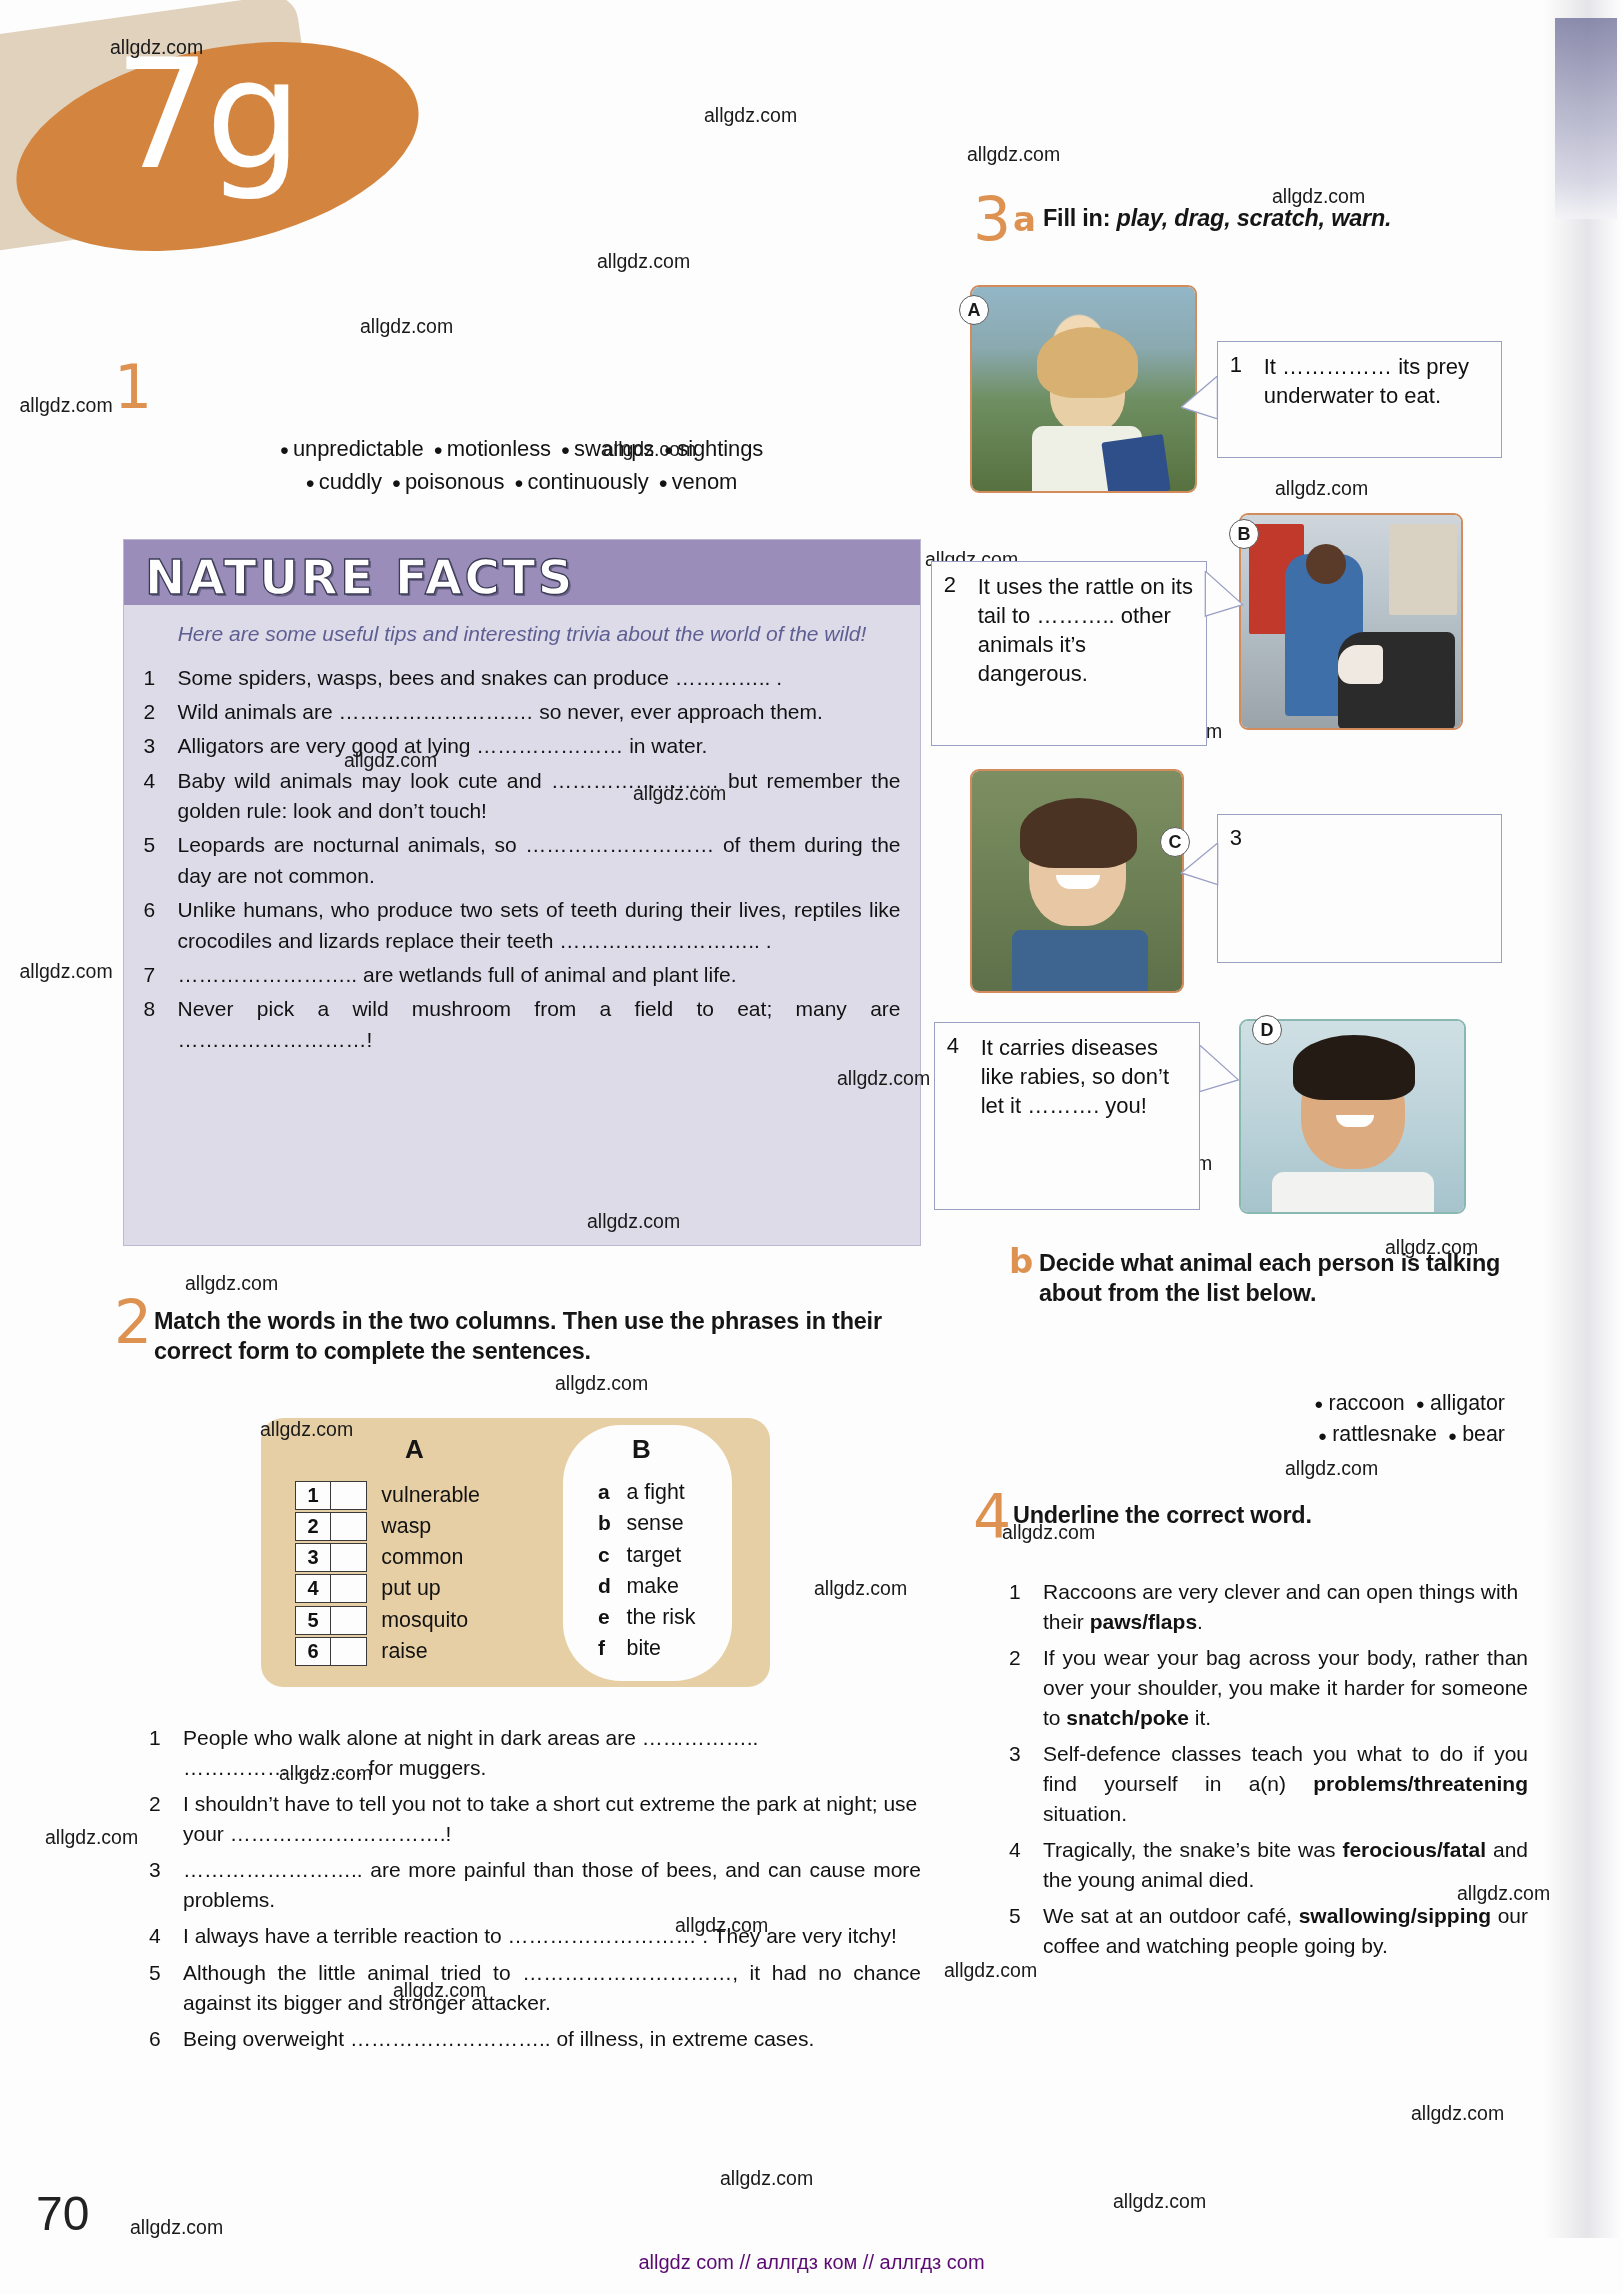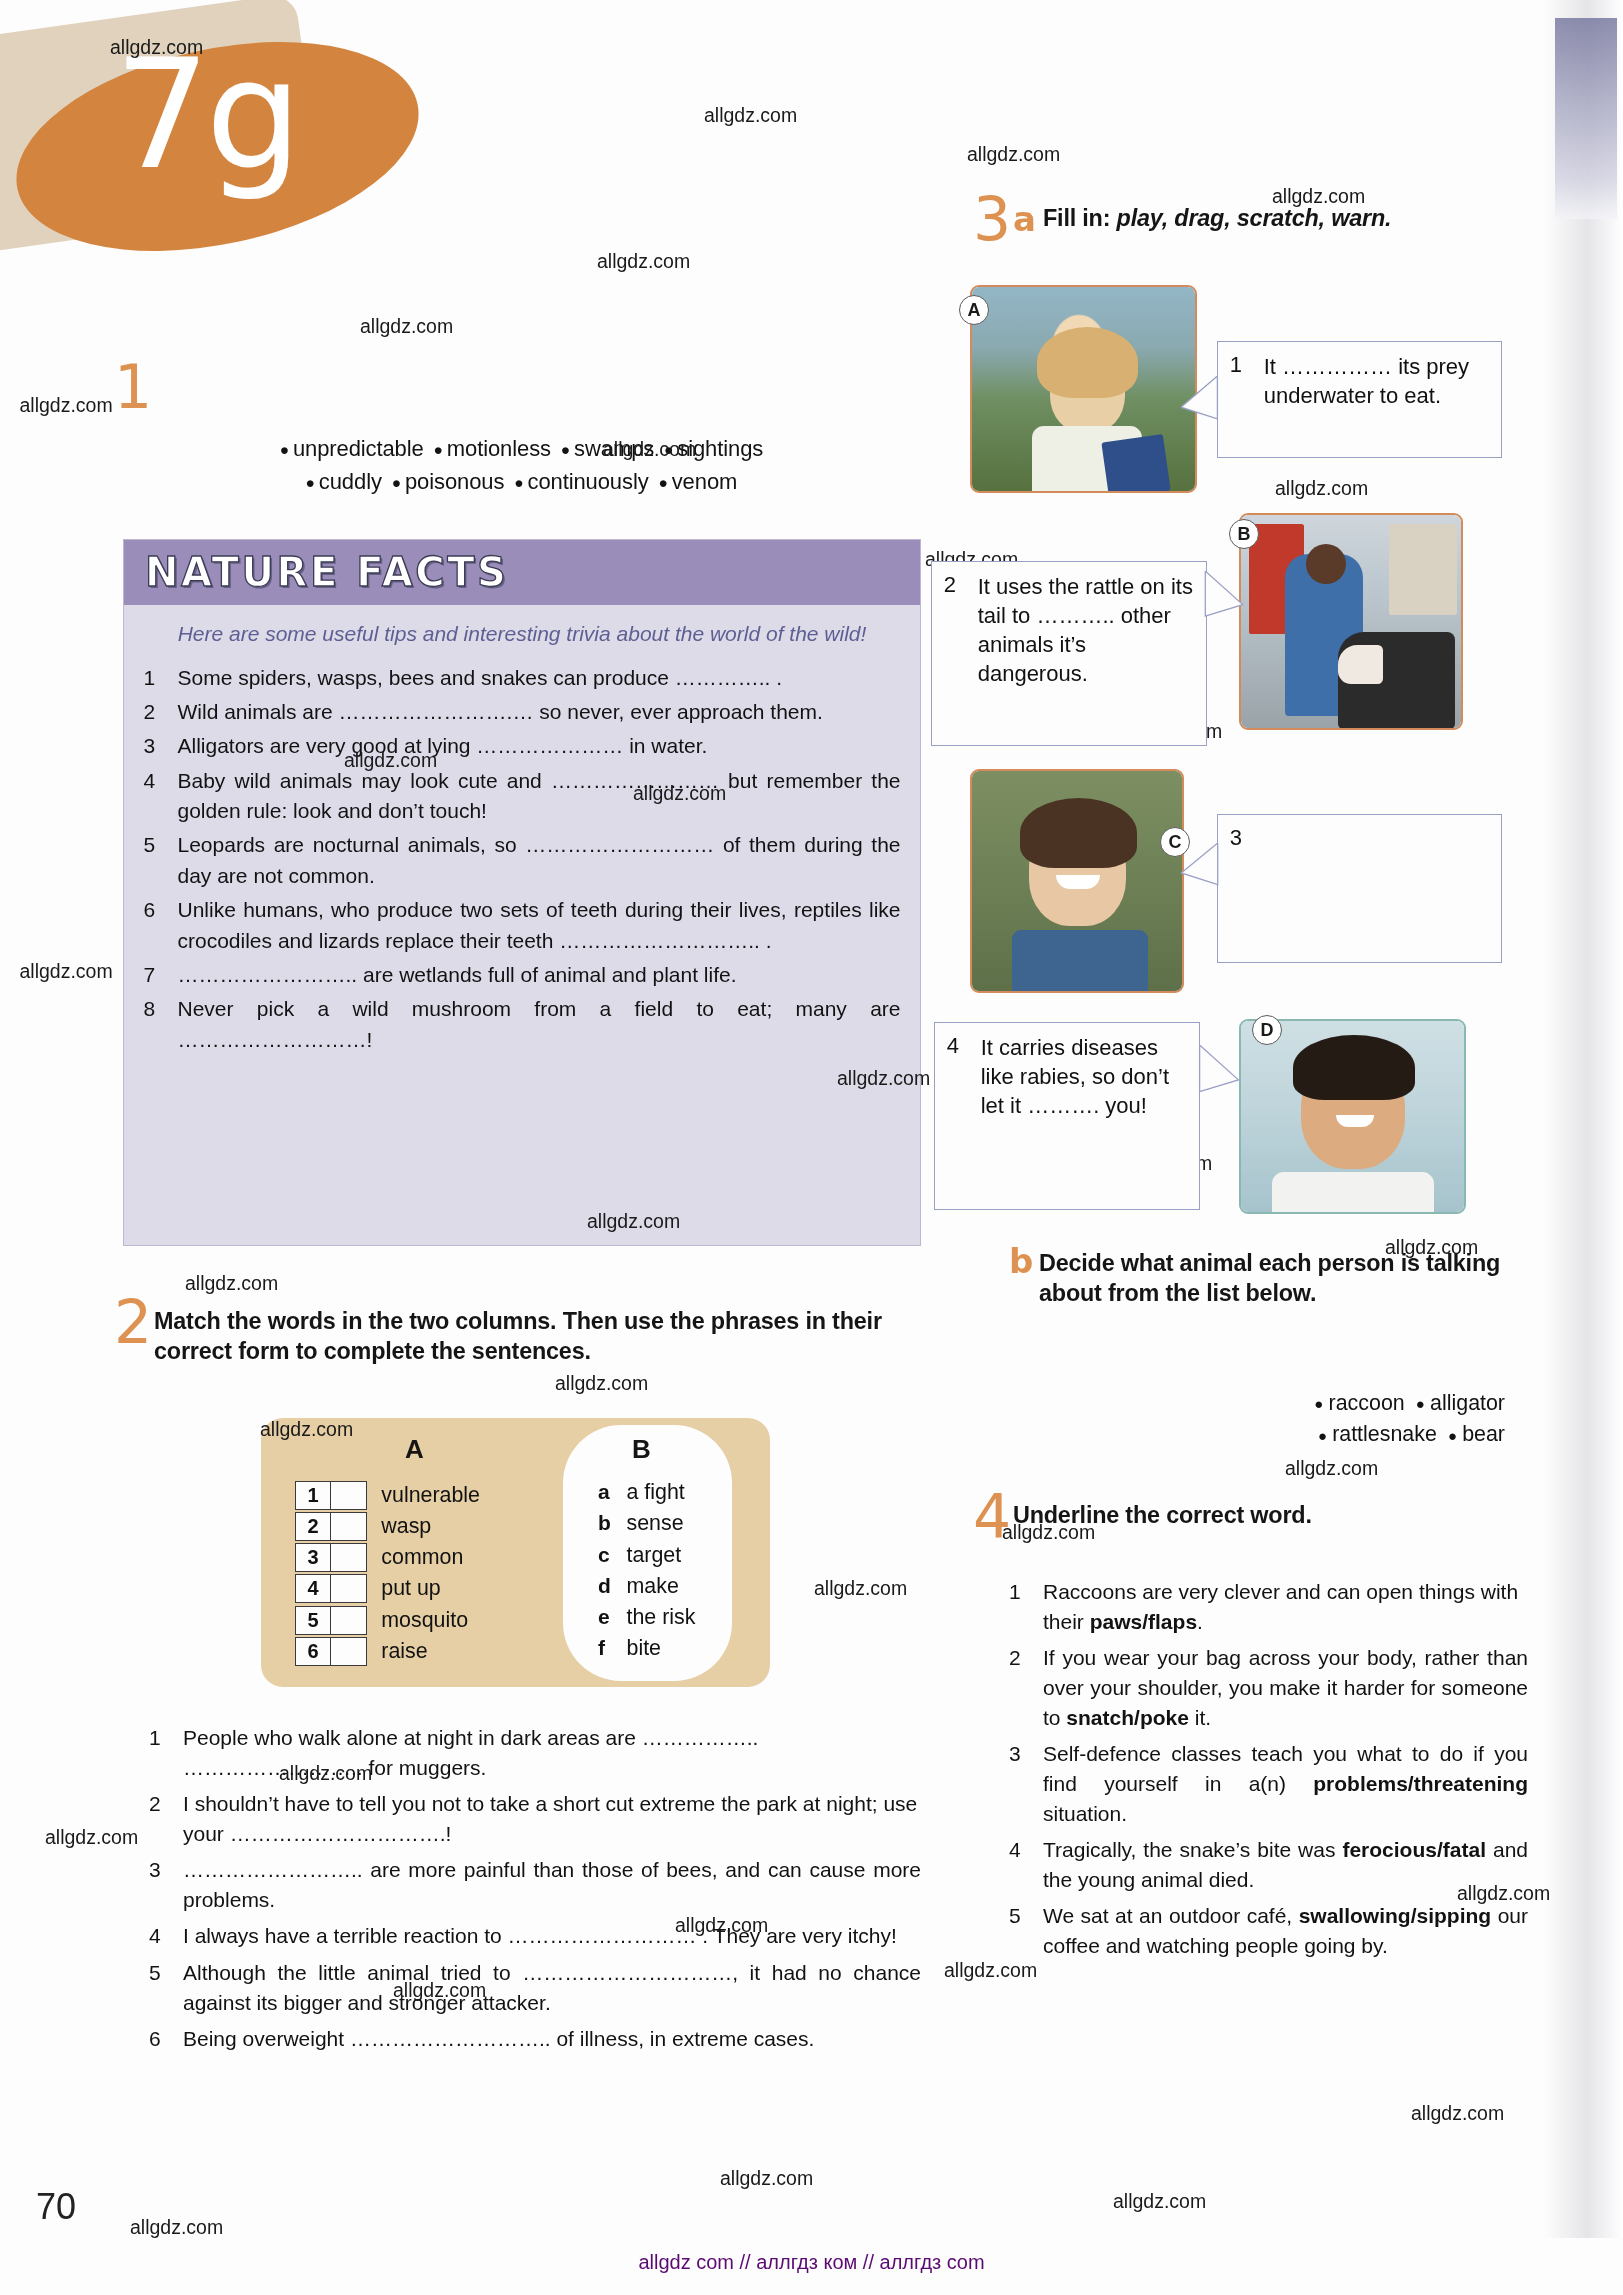--- a/index.html
+++ b/index.html
@@ -104,21 +104,21 @@
   }
   .nf-header {
     height: 65px;
     background: #9b8dba;
     position: relative;
   }
   .nf-header-title {
     position: absolute; left: 21px; top: 9px;
     font-family: "DejaVu Sans", sans-serif;
     font-weight: bold;
-    font-size: 40px;
+    font-size: 48px;
     letter-spacing: 2.6px;
     color: #ffffff;
     -webkit-text-stroke: 1.3px #3b3b55;
     text-shadow: 1.9px 1.9px 0 rgba(60,60,90,.55);
   }
   .nf-intro {
     font-style: italic;
     font-size: 21px;
     color: #5d5f92;
     text-align: center;
@@ -229,21 +229,21 @@
     text-align: right;
     font-size: 21.4px;
     line-height: 1.45;
     color: #121212;
   }
   .animal-list .dot { font-size: 15px; vertical-align: middle; padding: 0 5.2px; }
 
   
   .page-no {
     position: absolute; left: 36px; top: 2186px;
-    font-size: 36px;
+    font-size: 48px;
     color: #222;
     font-family: "Liberation Sans", sans-serif;
   }
 
   
   .bottom-bar {
     position: absolute; left: 0; top: 2251px; width: 1623px;
     text-align: center;
     font-size: 20px;
     color: #5b0a73;

